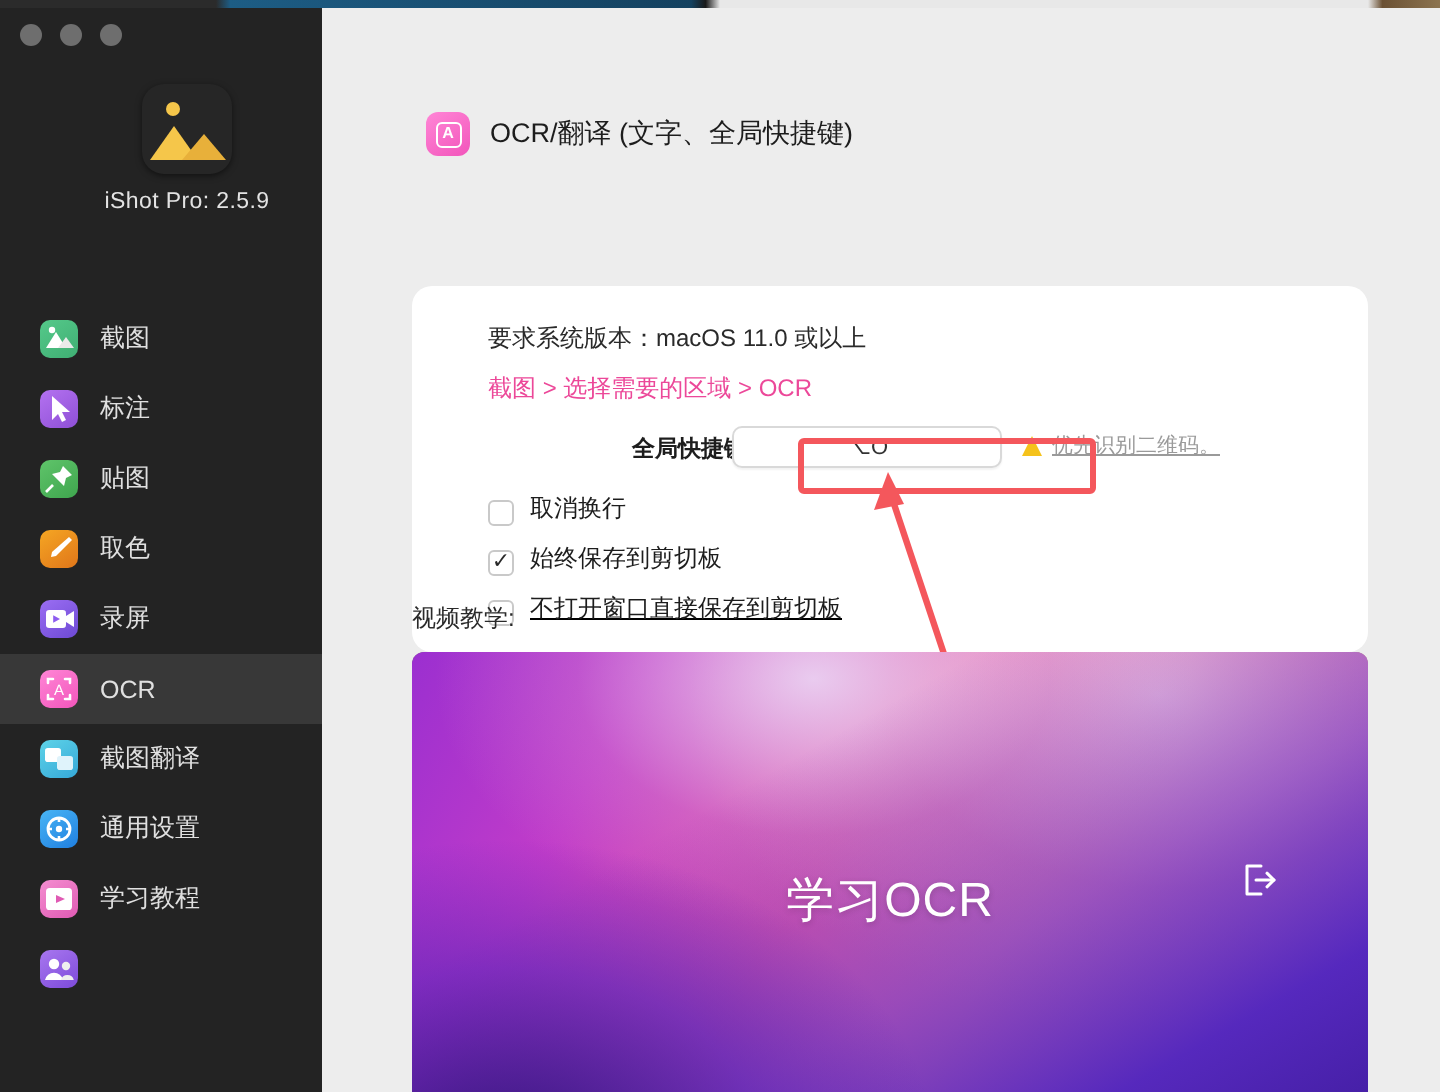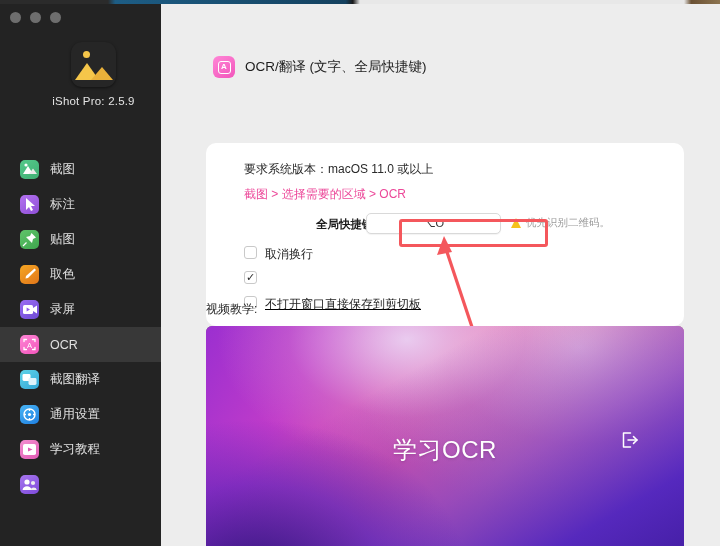--- a/index.html
+++ b/index.html
@@ -117,30 +117,30 @@
     position:absolute; left:160px; top:0;
     width:135px; height:21px;
     background:#fff; border:1px solid #d9d9d9; border-radius:5px;
     box-shadow:0 1px 1px rgba(0,0,0,.05);
     display:flex; align-items:center; justify-content:center;
     font-size:11px; color:#333;
   }
   .warn {
     position:absolute; left:305px; top:3px;
     display:flex; align-items:center; gap:5px;
-    font-size:10.5px; color:#9a9a9a;
+    font-size:10.5px; color:#9a9a9a;text-decoration:underline;
   }
   .warn-tri {
     width:0;height:0;
     border-left:5.5px solid transparent;
     border-right:5.5px solid transparent;
     border-bottom:10px solid #f5c21b;
   }
 
-  .cbrow { position:absolute; left:38px; display:flex; align-items:flex-start; gap:8px; }
+  .cbrow { position:absolute; left:38px; display:flex; align-items:flex-end; gap:8px; }
   .cbrow.r1 { top:103px; }
   .cbrow.r2 { top:128px; }
   .cbrow.r3 { top:153px;text-decoration:underline; }
   .cb {
     width:13px; height:13px; border-radius:3px;
     border:1px solid #c9c9c9; background:#fff;
     display:flex; align-items:center; justify-content:center;
     flex:0 0 13px;
   }
   .cb.checked::after {
@@ -345,20 +345,21 @@
         </div>
       </div>
 
       <div class="cbrow r1">
         <span class="cb"></span>
         <span class="cblabel">取消换行</span>
       </div>
 
       <div class="cbrow r2">
         <span class="cb checked"></span>
+        <span class="cblabel">始终保存到剪切板</span>
       </div>
 
       <div class="cbrow r3">
         <span class="cb"></span>
         <span class="cblabel">不打开窗口直接保存到剪切板</span>
       </div>
     </div>
 
     <div class="hl-rect"></div>
     <svg class="arrow-svg" viewBox="0 0 130 130">

